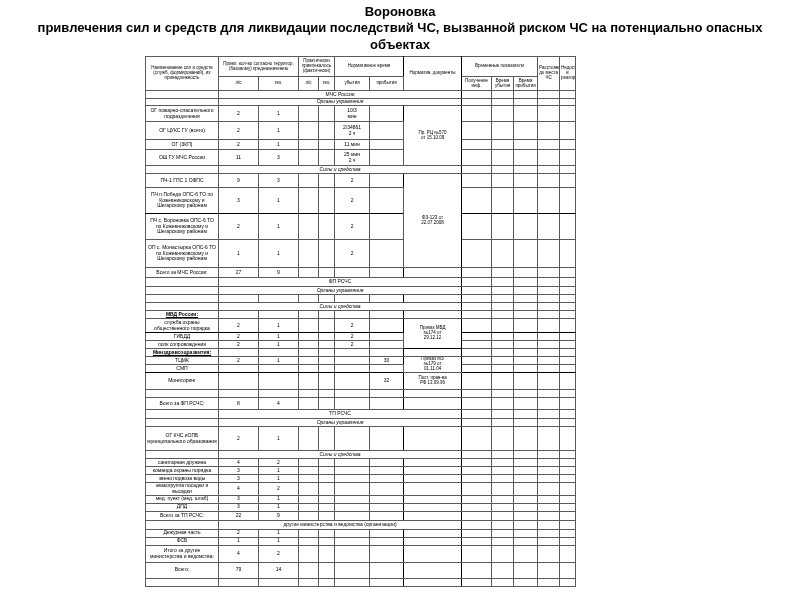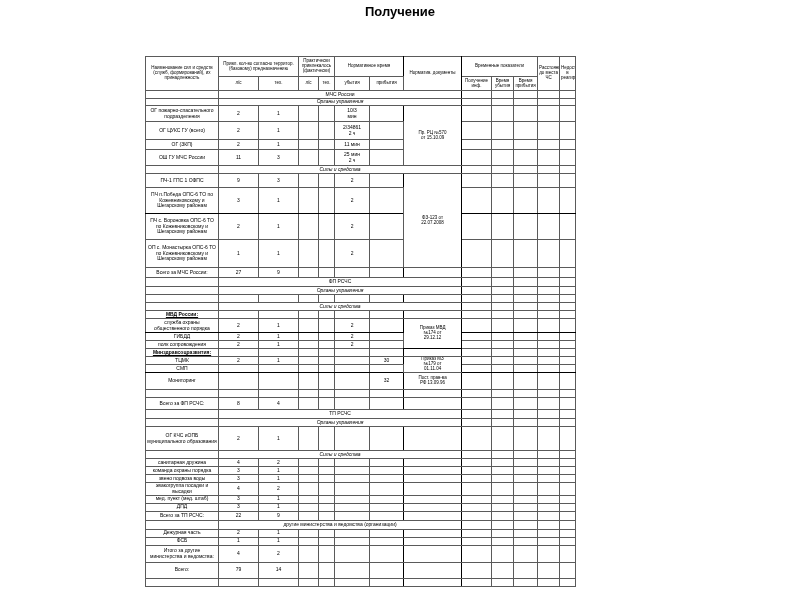--- a/index.html
+++ b/index.html
@@ -26,21 +26,22 @@
   .lbl{font-weight:bold;text-decoration:underline;}
   .tot{font-size:5px;}
   .doc{font-size:4.5px;line-height:1.1;}
   .thickR{border-right:1.5px solid #000;}
   .tb{border-bottom:1.5px solid #000;}
 </style>
 </head>
 <body>
 
 <div class="title">
-  <div>Получение</div>
+  <div>Вороновка</div>
+  <div class="l2">привлечения сил и средств для ликвидации последствий ЧС,  вызванной риском ЧС на потенциально опасных объектах</div>
 </div>
 
 <div class="sheet">
   <table>
     <colgroup>
       <col style="width:73px">
         <col style="width:40px">
         <col style="width:40px">
       <col style="width:20px">
         <col style="width:16px">

